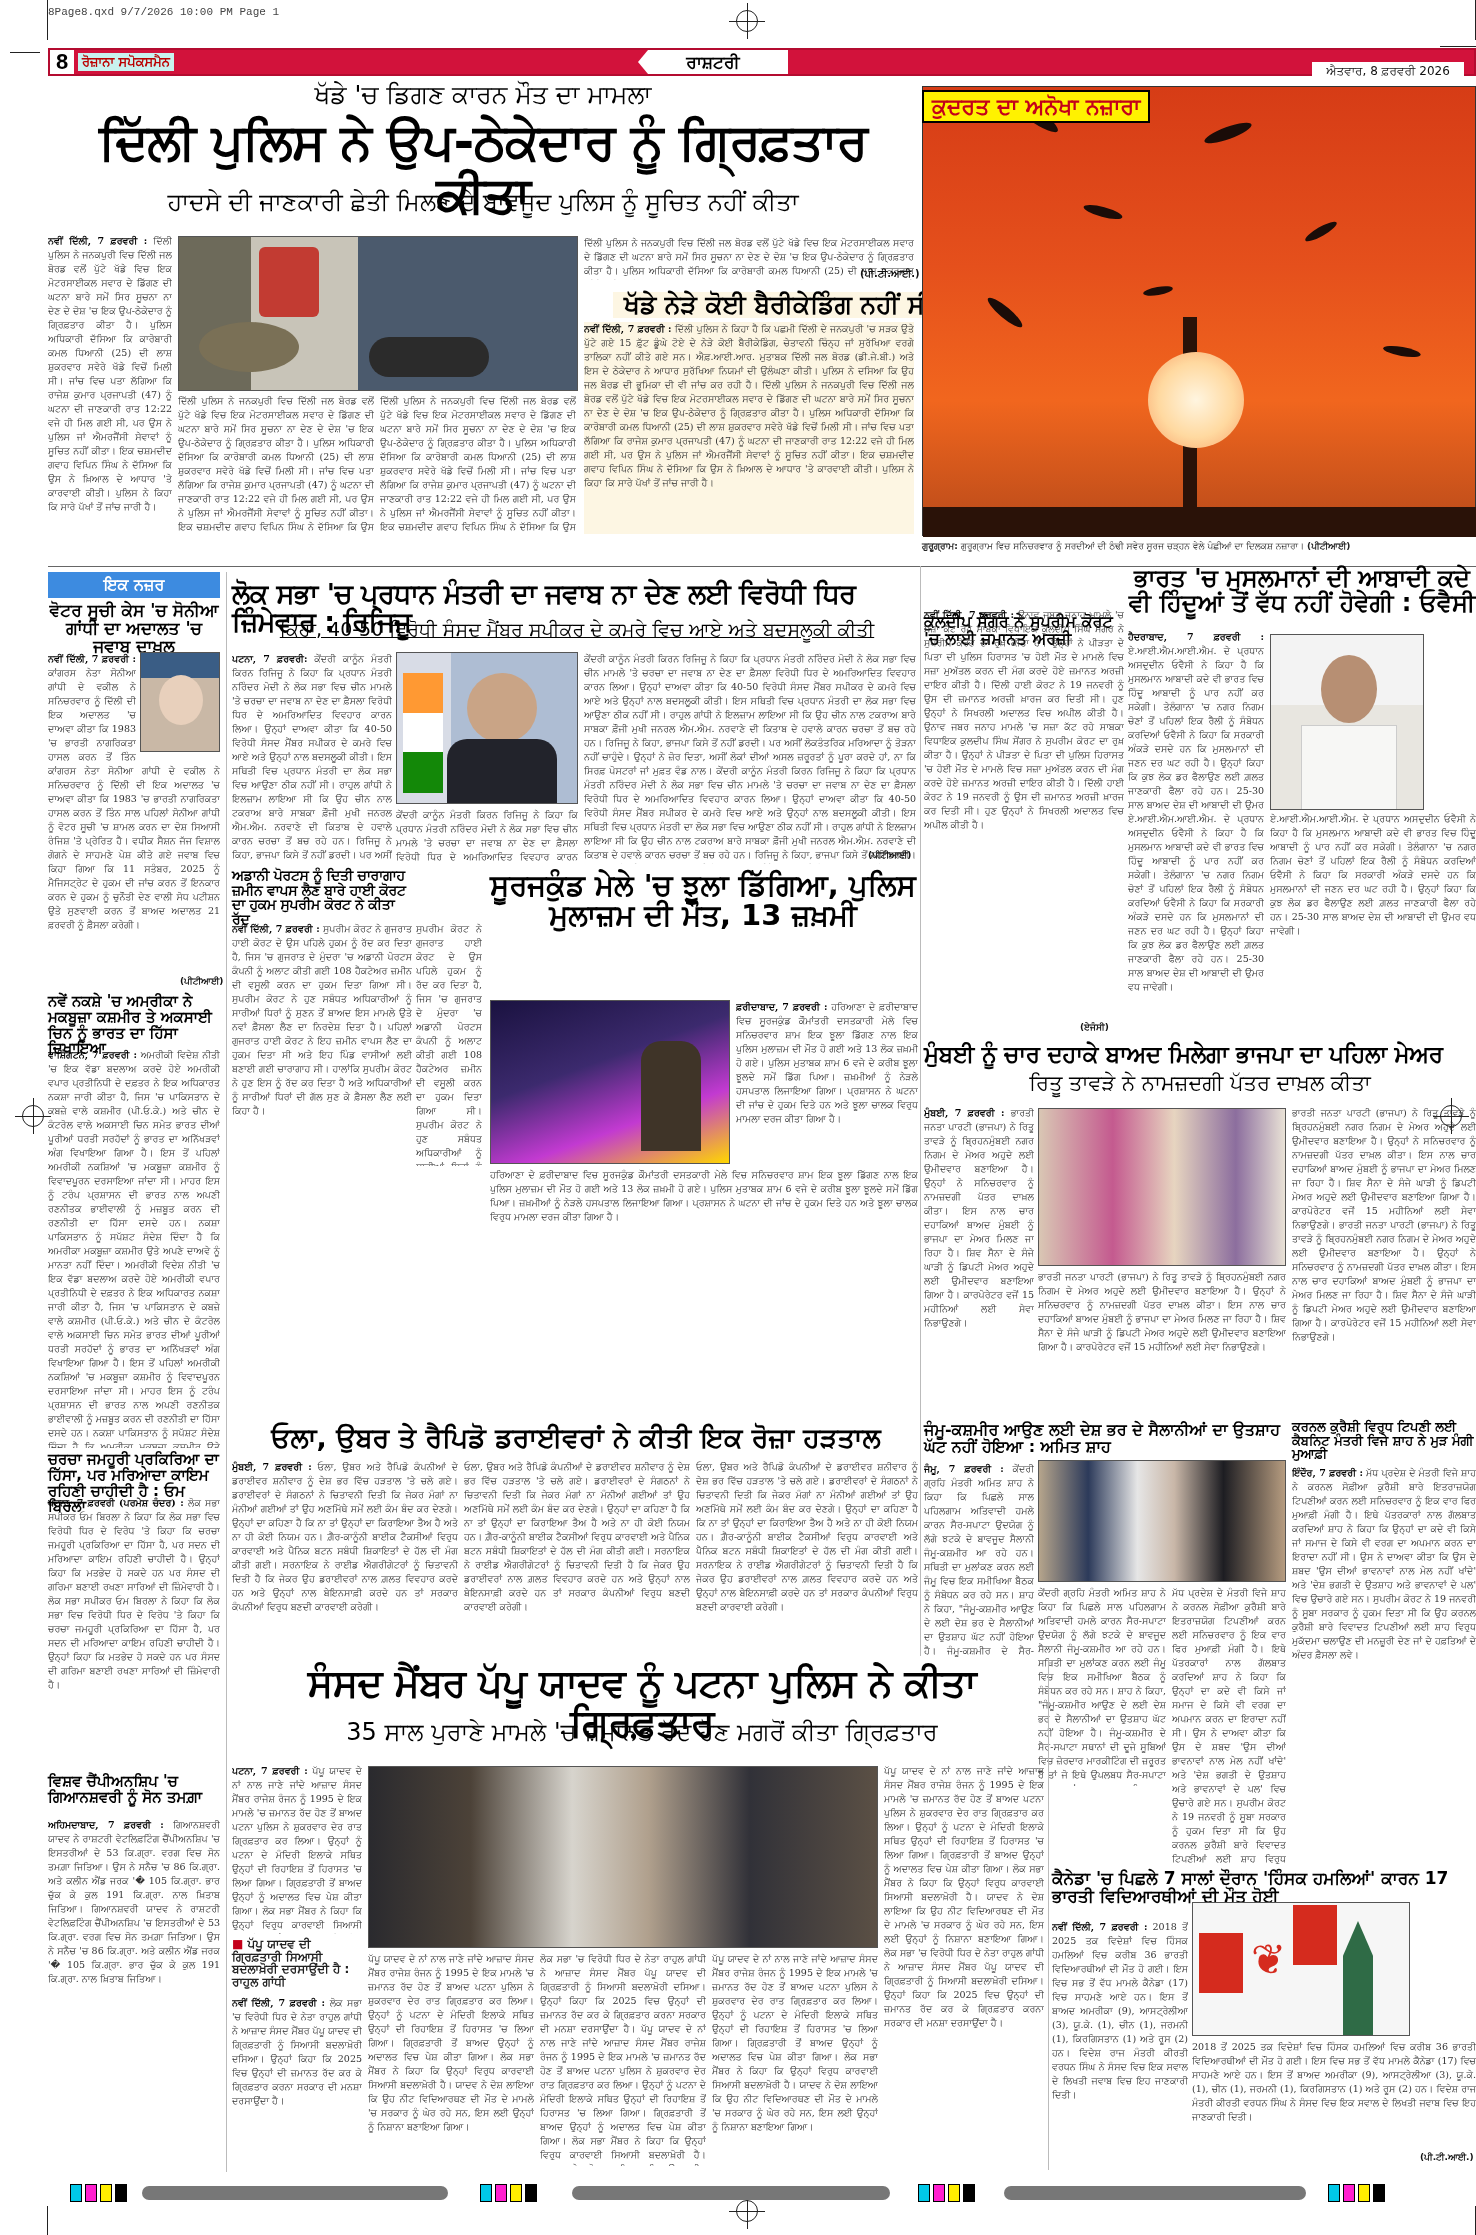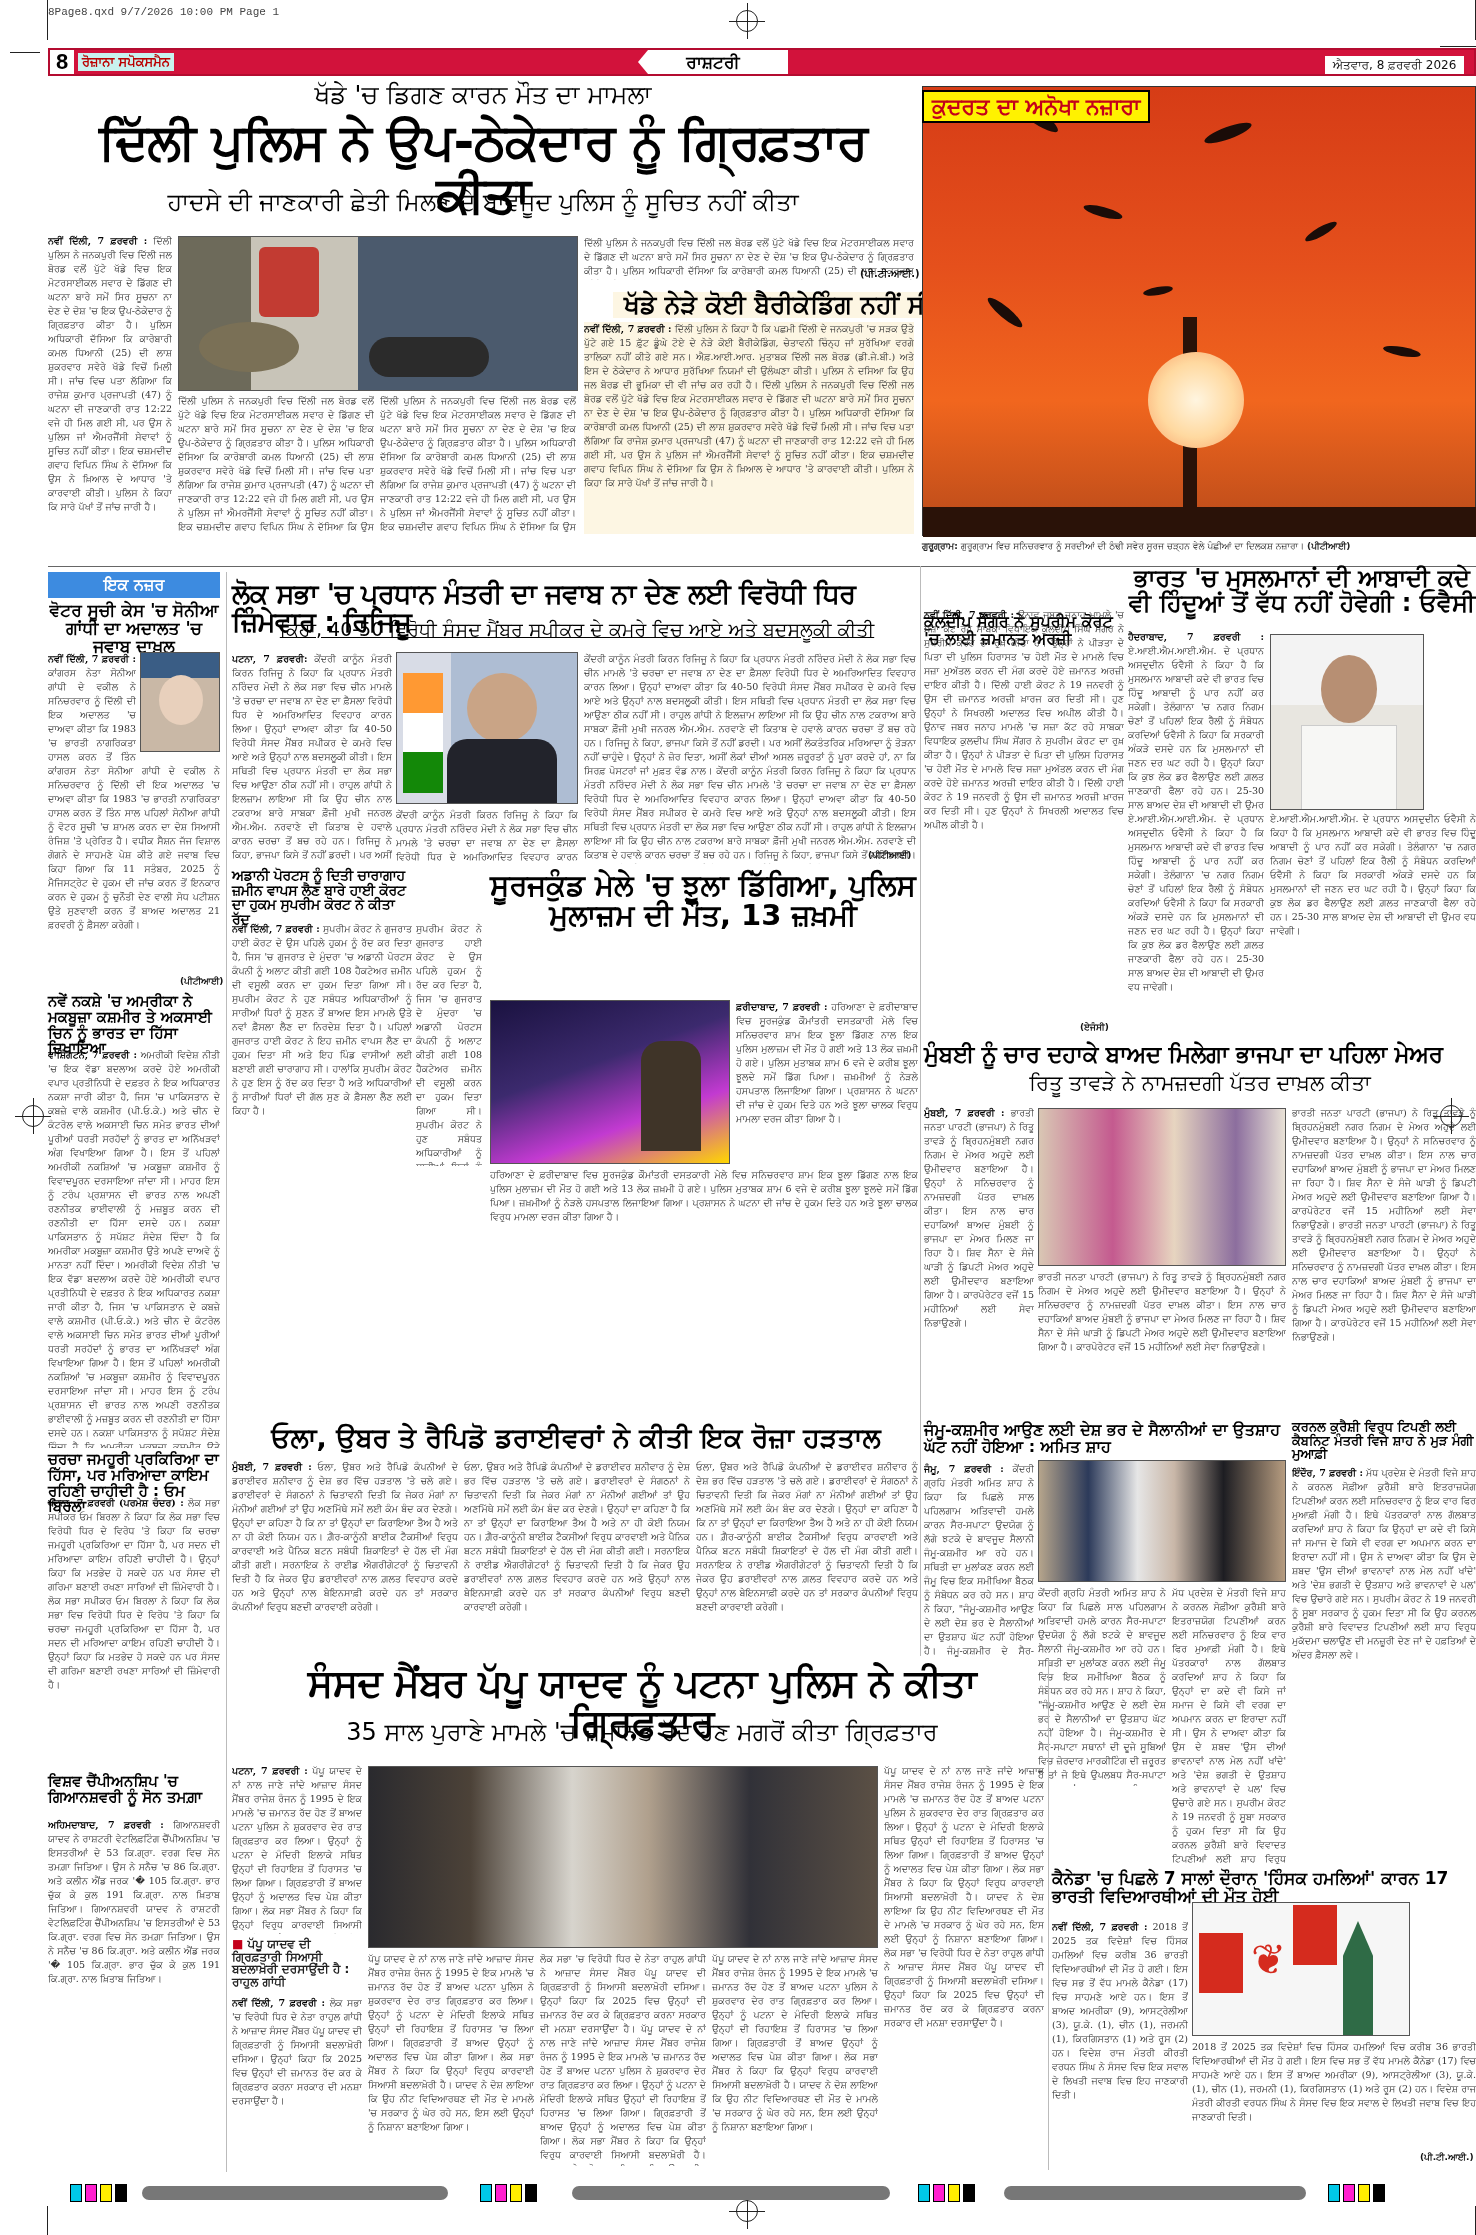--- a/index.html
+++ b/index.html
@@ -10,21 +10,21 @@
   .crop-v { width: 1px; background: #222; }
   .crop-h { height: 1px; background: #222; }
   .reg { width: 22px; height: 22px; border: 1px solid #222; border-radius: 50%; }
   .reg::before { content: ""; position: absolute; left: -8px; top: 10px; width: 36px; height: 1px; background: #222; }
   .reg::after { content: ""; position: absolute; left: 10px; top: -8px; width: 1px; height: 36px; background: #222; }
 
   .masthead { left: 48px; top: 48px; width: 1428px; height: 28px; background: #d2123b; border: 2px solid #b40c30; }
   .page-no { position: absolute; left: 0; top: 0; width: 24px; height: 24px; background: #fff; color: #000; font-weight: bold; font-size: 22px; text-align: center; line-height: 24px; font-family: "Liberation Sans", sans-serif; }
   .paper-name { position: absolute; left: 28px; top: 3px; padding: 0 4px; background: #c9f2ef; color: #b00; font-size: 13px; font-weight: bold; height: 18px; line-height: 18px; }
   .section-tab { position: absolute; left: 588px; top: 0; width: 150px; height: 24px; background: #fff; color: #000; font-weight: bold; font-size: 17px; text-align: center; line-height: 24px; clip-path: polygon(10px 0, 100% 0, 100% 100%, 10px 100%, 0 50%); }
-  .date-box { position: absolute; right: 10px; top: 6px; width: 139px; height: 18px; background: #fff; font-size: 12px; text-align: center; line-height: 18px; }
+  .date-box { position: absolute; right: 10px; top: 12px; width: 152px; height: 18px; background: #fff; font-size: 12px; text-align: center; line-height: 18px; }
 
   .headline { font-family: "DejaVu Sans", sans-serif; font-weight: bold; color: #000; line-height: 1.05; }
   .body-text { font-family: "DejaVu Serif", serif; font-size: 9.5px; line-height: 14px; color: #333; text-align: justify; overflow: hidden; }
   .body-text .dateline { font-weight: bold; color: #000; }
   .photo { overflow: hidden; border: 1px solid #555; }
   .caption { font-size: 9px; line-height: 12px; color: #222; }
   .box-blue { background: #3d8be0; color: #fff; text-align: center; font-weight: bold; }
   .rule-v { width: 1px; background: #bbb; }
   .rule-h { height: 1px; background: #bbb; }
 

